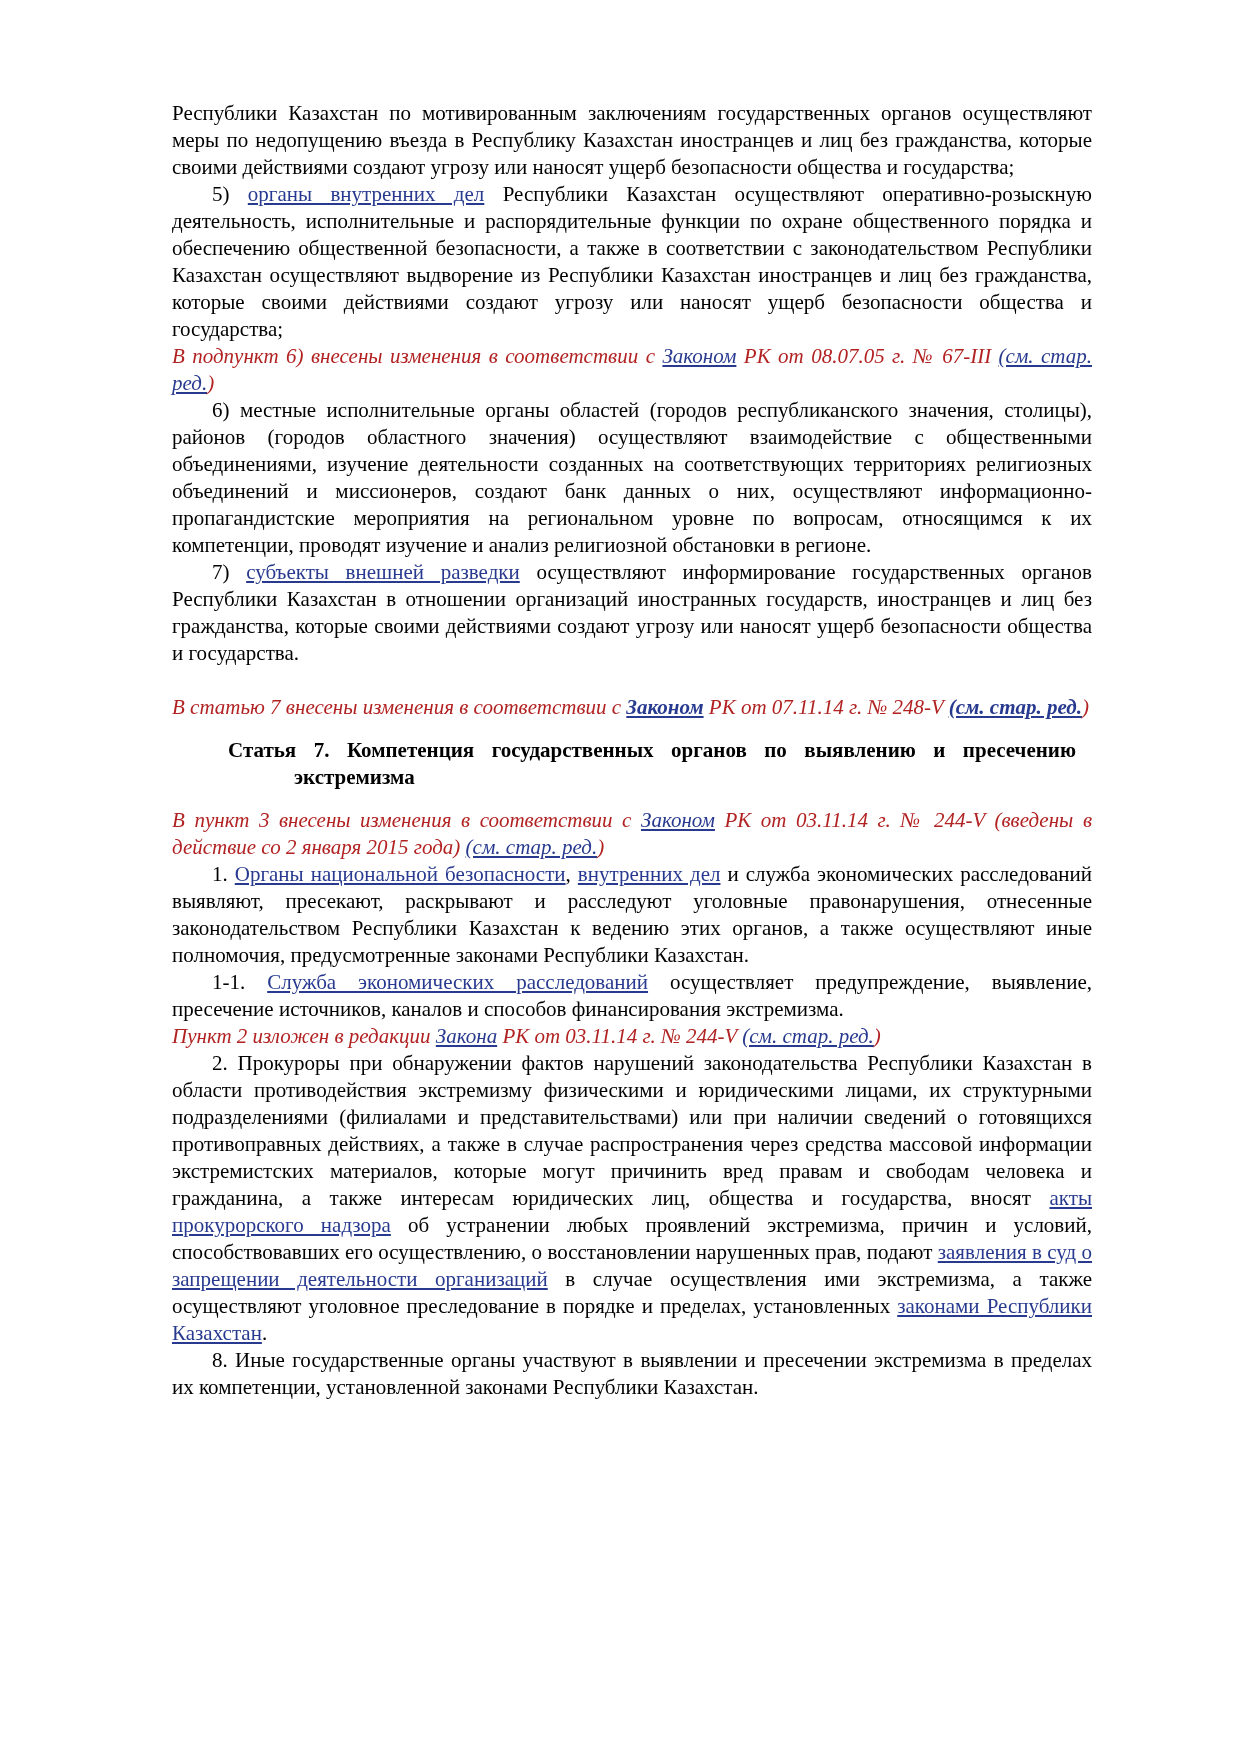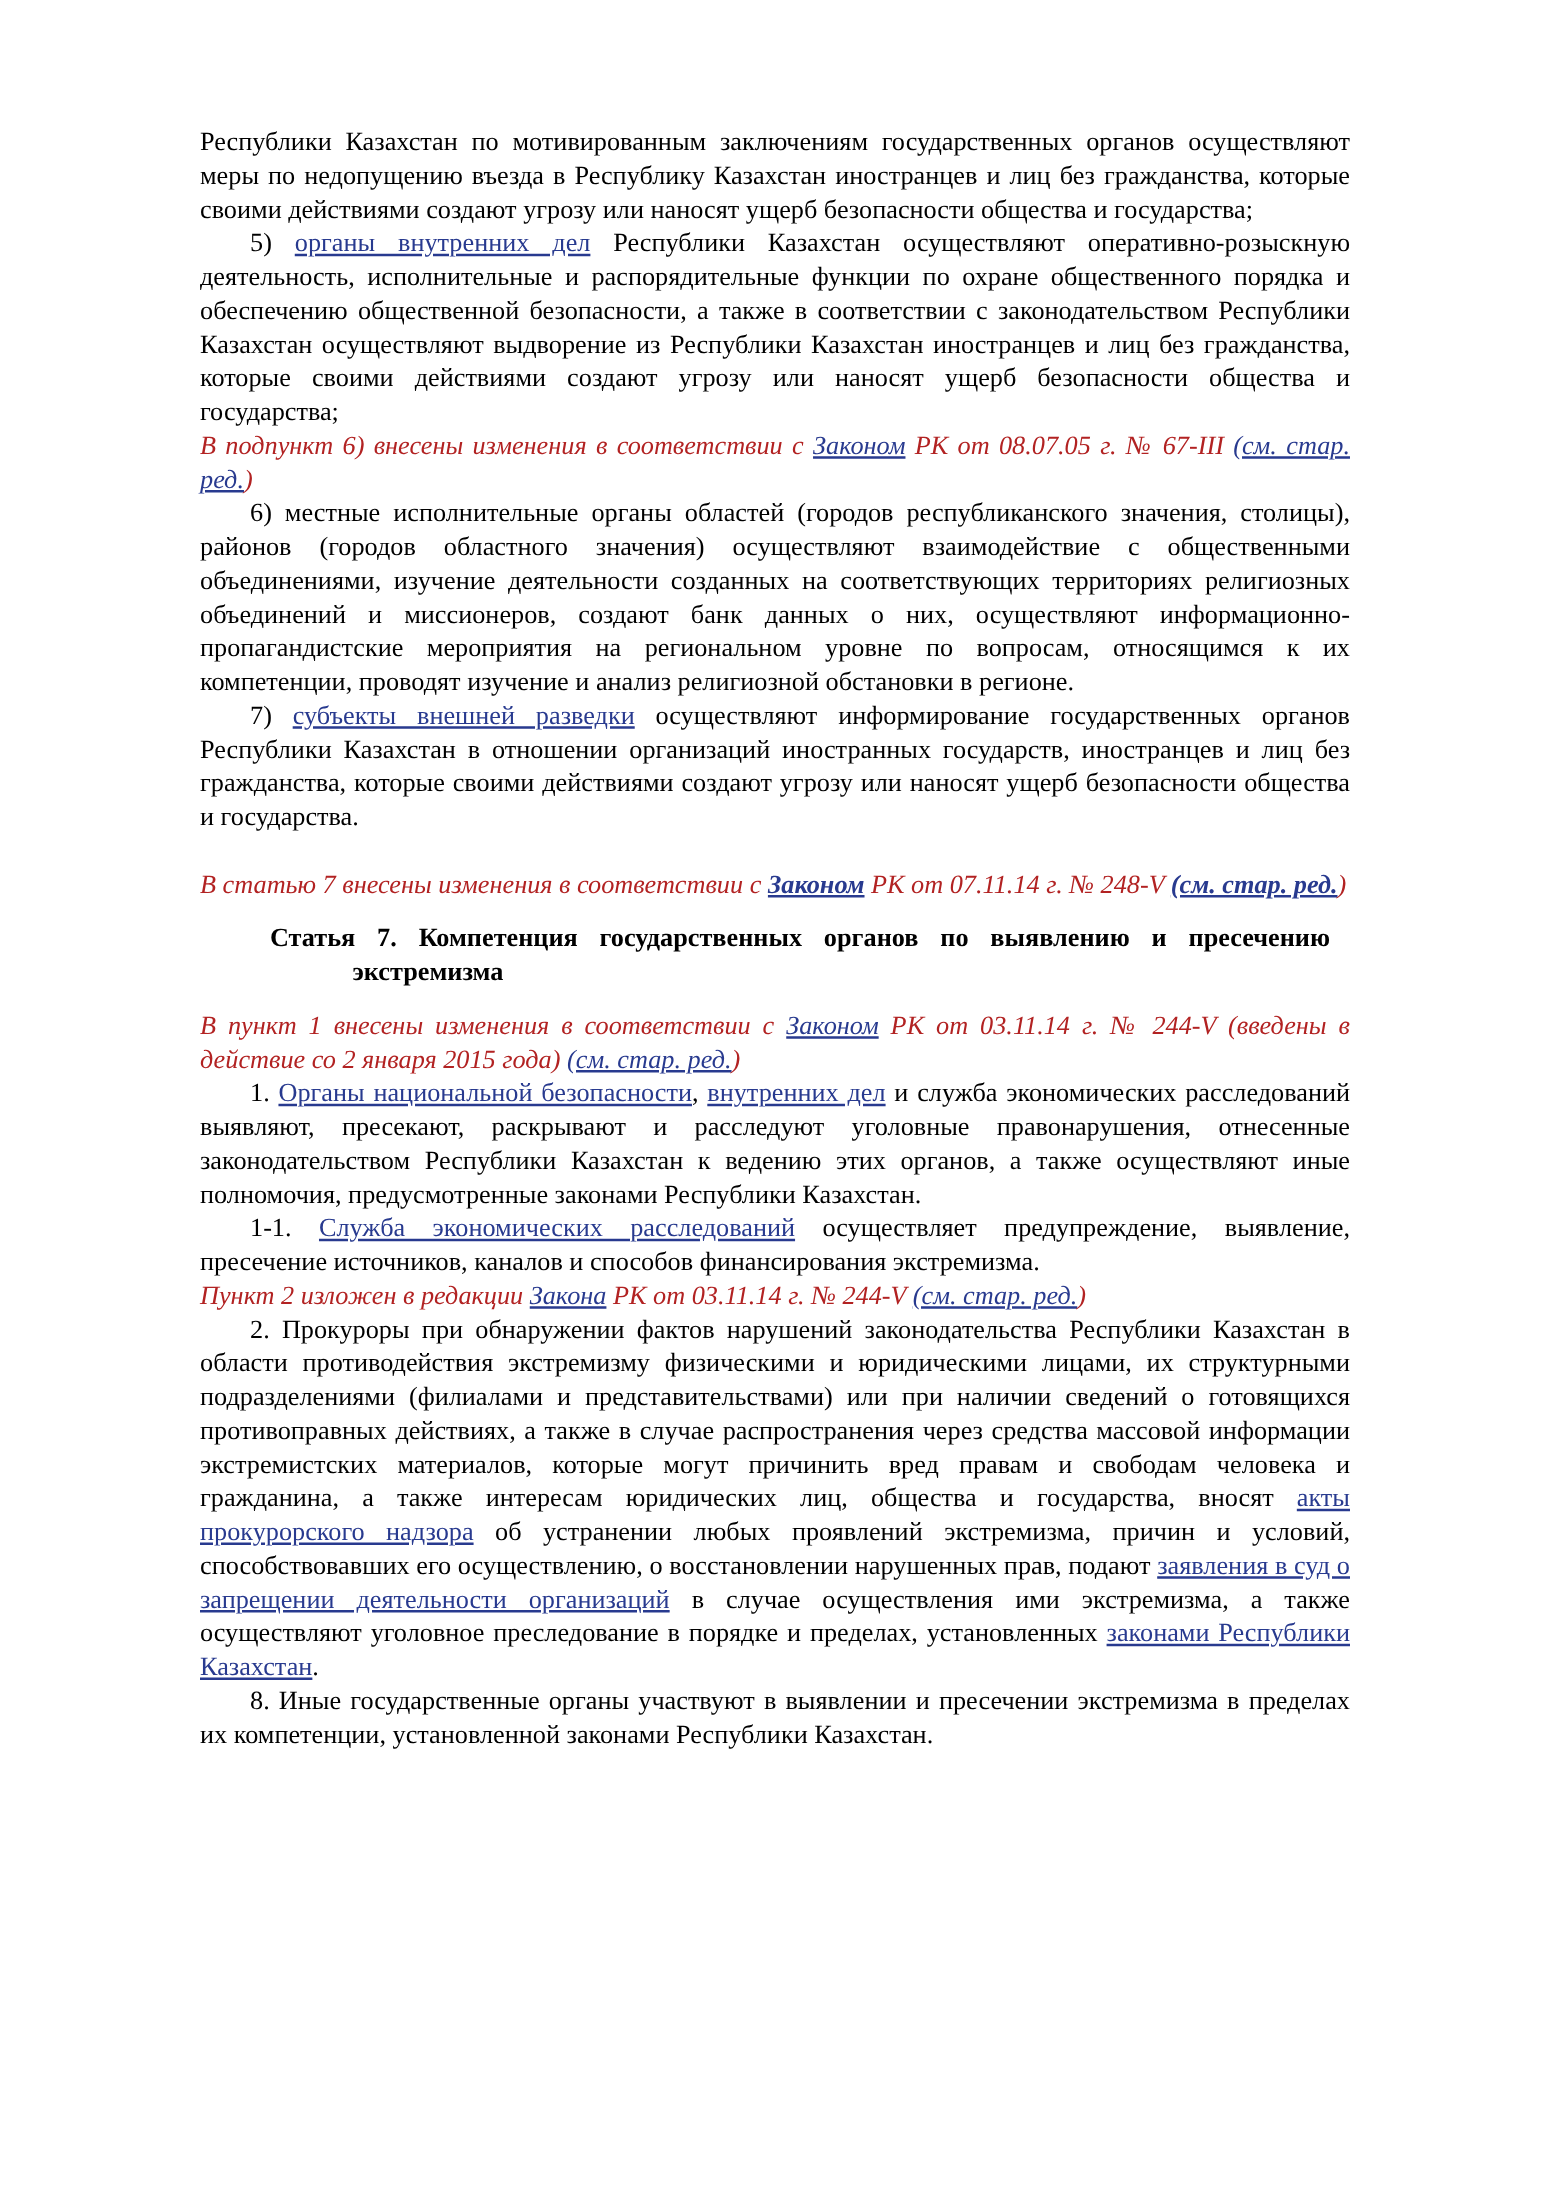--- a/index.html
+++ b/index.html
@@ -10,21 +10,21 @@
   body {
     width: 1240px;
     height: 1754px;
     position: relative;
     font-family: "Liberation Serif", "DejaVu Serif", serif;
     color: var(--text-color, #000000);
   }
   #doc {
     position: absolute;
     top: 100px;
-    left: 160px;
+    left: 172px;
     width: 920px;
     font-size: 21px;
     line-height: 27px;
   }
   .p-body {
     text-align: justify;
     text-indent: 40px;
     margin: 0;
   }
   .p-body.no-indent {
@@ -66,19 +66,19 @@
 
 <div id="doc">
     <div class="p-body no-indent"><span class="r-plain">Республики Казахстан по мотивированным заключениям государственных органов осуществляют меры по недопущению въезда в Республику Казахстан иностранцев и лиц без гражданства, которые своими действиями создают угрозу или наносят ущерб безопасности общества и государства;</span></div>
     <div class="p-body"><span class="r-plain">5) </span><span class="r-link">органы внутренних дел</span><span class="r-plain"> Республики Казахстан осуществляют оперативно-розыскную деятельность, исполнительные и распорядительные функции по охране общественного порядка и обеспечению общественной безопасности, а также в соответствии с законодательством Республики Казахстан осуществляют выдворение из Республики Казахстан иностранцев и лиц без гражданства, которые своими действиями создают угрозу или наносят ущерб безопасности общества и государства;</span></div>
     <div class="p-note"><span class="r-red">В подпункт 6) внесены изменения в соответствии с </span><span class="r-link">Законом</span><span class="r-red"> РК от 08.07.05 г. № 67-III </span><span class="r-link">(см. стар. ред.</span><span class="r-red">)</span></div>
     <div class="p-body"><span class="r-plain">6) местные исполнительные органы областей (городов республиканского значения, столицы), районов (городов областного значения) осуществляют взаимодействие с общественными объединениями, изучение деятельности созданных на соответствующих территориях религиозных объединений и миссионеров, создают банк данных о них, осуществляют информационно-пропагандистские мероприятия на региональном уровне по вопросам, относящимся к их компетенции, проводят изучение и анализ религиозной обстановки в регионе.</span></div>
     <div class="p-body"><span class="r-plain">7) </span><span class="r-link">субъекты внешней разведки</span><span class="r-plain"> осуществляют информирование государственных органов Республики Казахстан в отношении организаций иностранных государств, иностранцев и лиц без гражданства, которые своими действиями создают угрозу или наносят ущерб безопасности общества и государства.</span></div>
     <div class="p-spacer"></div>
     <div class="p-note"><span class="r-red">В статью 7 внесены изменения в соответствии с </span><span class="r-blink">Законом</span><span class="r-red"> РК от 07.11.14 г. № 248-V </span><span class="r-blink">(см. стар. ред.</span><span class="r-red">)</span></div>
     <div class="p-heading"><span class="r-plain">Статья 7. Компетенция государственных органов по выявлению и пресечению экстремизма</span></div>
-    <div class="p-note"><span class="r-red">В пункт 1 внесены изменения в соответствии с </span><span class="r-link">Законом</span><span class="r-red"> РК от 03.11.14 г. № 244-V (введены в действие со 2 января 2015 года) </span><span class="r-link">(см. стар. ред.</span><span class="r-red">)</span></div>
+    <div class="p-note"><span class="r-red">В пункт 3 внесены изменения в соответствии с </span><span class="r-link">Законом</span><span class="r-red"> РК от 03.11.14 г. № 244-V (введены в действие со 2 января 2015 года) </span><span class="r-link">(см. стар. ред.</span><span class="r-red">)</span></div>
     <div class="p-body"><span class="r-plain">1. </span><span class="r-link">Органы национальной безопасности</span><span class="r-plain">, </span><span class="r-link">внутренних дел</span><span class="r-plain"> и служба экономических расследований выявляют, пресекают, раскрывают и расследуют уголовные правонарушения, отнесенные законодательством Республики Казахстан к ведению этих органов, а также осуществляют иные полномочия, предусмотренные законами Республики Казахстан.</span></div>
     <div class="p-body"><span class="r-plain">1-1. </span><span class="r-link">Служба экономических расследований</span><span class="r-plain"> осуществляет предупреждение, выявление, пресечение источников, каналов и способов финансирования экстремизма.</span></div>
     <div class="p-note"><span class="r-red">Пункт 2 изложен в редакции </span><span class="r-link">Закона</span><span class="r-red"> РК от 03.11.14 г. № 244-V </span><span class="r-link">(см. стар. ред.</span><span class="r-red">)</span></div>
     <div class="p-body"><span class="r-plain">2. Прокуроры при обнаружении фактов нарушений законодательства Республики Казахстан в области противодействия экстремизму физическими и юридическими лицами, их структурными подразделениями (филиалами и представительствами) или при наличии сведений о готовящихся противоправных действиях, а также в случае распространения через средства массовой информации экстремистских материалов, которые могут причинить вред правам и свободам человека и гражданина, а также интересам юридических лиц, общества и государства, вносят </span><span class="r-link">акты прокурорского надзора</span><span class="r-plain"> об устранении любых проявлений экстремизма, причин и условий, способствовавших его осуществлению, о восстановлении нарушенных прав, подают </span><span class="r-link">заявления в суд о запрещении деятельности организаций</span><span class="r-plain"> в случае осуществления ими экстремизма, а также осуществляют уголовное преследование в порядке и пределах, установленных </span><span class="r-link">законами Республики Казахстан</span><span class="r-plain">.</span></div>
     <div class="p-body"><span class="r-plain">8. Иные государственные органы участвуют в выявлении и пресечении экстремизма в пределах их компетенции, установленной законами Республики Казахстан.</span></div>
   </div>
 
 </body></html>

